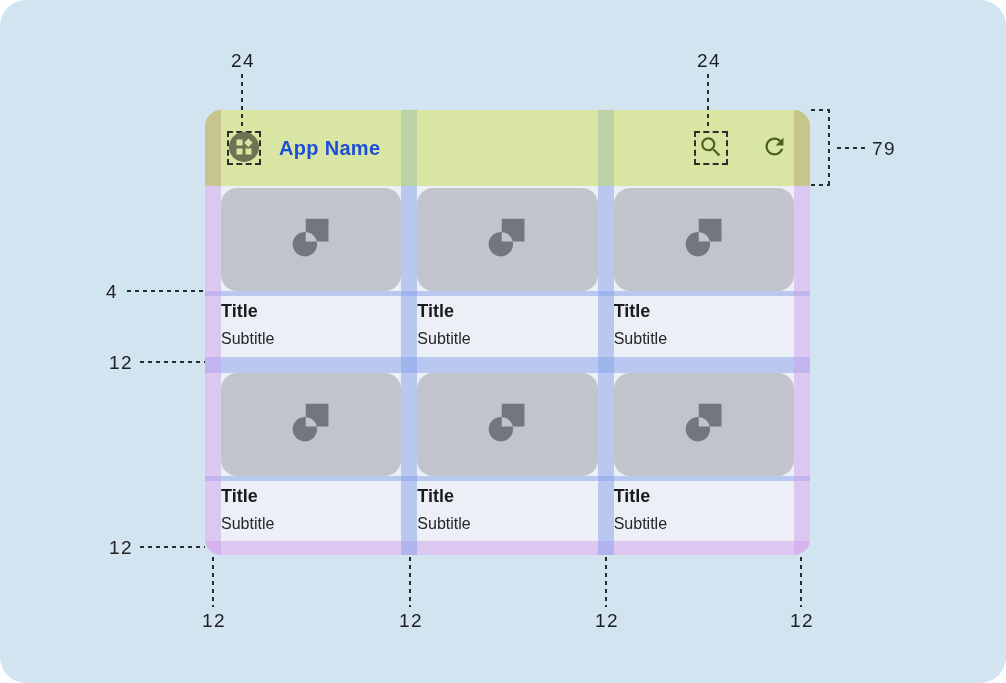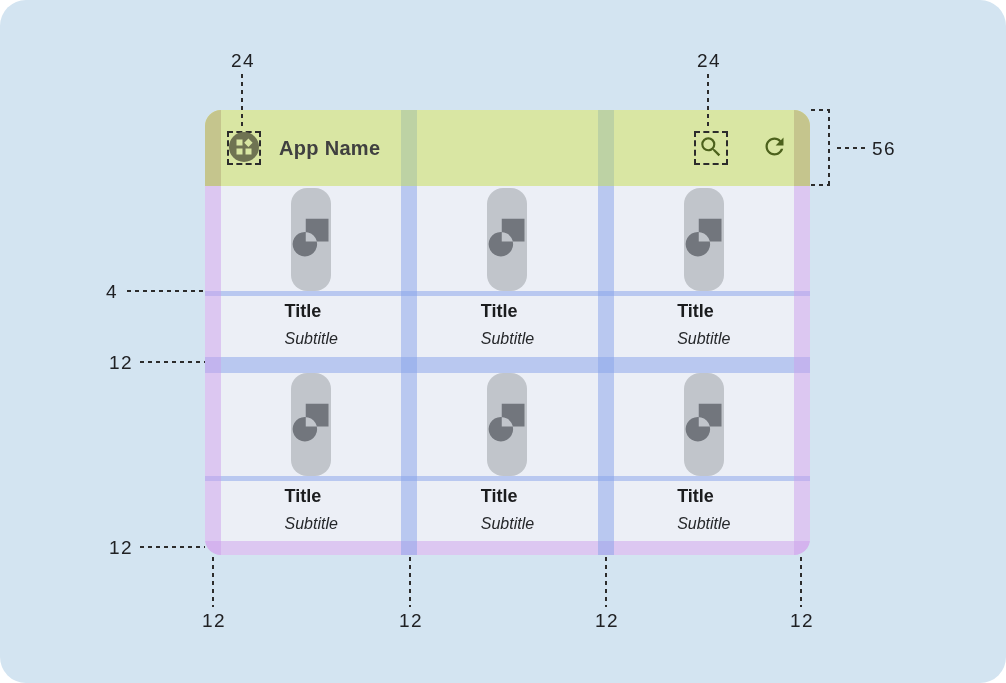--- a/index.html
+++ b/index.html
@@ -24,40 +24,40 @@
     border:2px dashed #2c2c2c;
     display:flex; align-items:center; justify-content:center;
     z-index:6;
   }
   .lead-box   { left:22px;  top:21px; }
   .search-box { left:489px; top:21px; }
   .icon-btn { display:flex; align-items:center; justify-content:center; background:none; border:none; cursor:pointer; padding:0; }
   .refresh-btn { position:absolute; left:555px; top:24px; width:28px; height:28px; z-index:6; }
   .app-title {
     position:absolute; left:74px; top:0; height:70px; line-height:76px;
-    font-size:20px; font-weight:600; letter-spacing:.3px; color:#404040; z-index:5;
+    font-size:20px; font-weight:600; letter-spacing:.3px; color:#1d4ed8; z-index:5;
   }
 
   
   .content {
     position:absolute; left:0; top:76px; width:605px; height:369px;
     display:grid; grid-template-columns:repeat(3,1fr);
     grid-template-rows:169px 168px;
     column-gap:16px; row-gap:16px;
     padding:2px 16px 14px;
   }
-  .card { display:flex; flex-direction:column;align-items:center; }
+  .card { display:flex; flex-direction:column; }
   .card-image {
     height:103px; background:#c1c5cb; border-radius:16px;
     display:flex; align-items:center; justify-content:center;
     margin-bottom:5px;
   }
   .card-text { padding-top:1px; }
   .card-title    { font-size:18px; font-weight:bold; color:#1b1c1e; line-height:29px; }
-  .card-subtitle { font-size:16px; color:#25272a; line-height:25px;font-style:italic; }
+  .card-subtitle { font-size:16px; color:#25272a; line-height:25px; }
 
   
   .overlay { position:absolute; pointer-events:none; }
   
   .bar-strip        { top:0; height:76px; width:16px; z-index:4; }
   .bar-strip.margin { background:#c5c58d; }
   .bar-strip.gutter { background:#bdd2a4; }
   
   .body-strip        { top:76px; height:369px; width:16px; z-index:4; }
   .body-strip.margin { background:rgba(203,159,235,.5); }
@@ -232,21 +232,21 @@
   <div class="ann" style="left:243px; top:61px;">24</div>
   <div class="dash-v" style="left:241px; top:74px; height:56px;"></div>
 
   <div class="ann" style="left:709px; top:61px;">24</div>
   <div class="dash-v" style="left:707px; top:74px; height:56px;"></div>
 
   <div class="dash-h" style="left:811px; top:109px; width:19px;"></div>
   <div class="dash-h" style="left:811px; top:184px; width:19px;"></div>
   <div class="dash-v" style="left:828px; top:109px; height:77px;"></div>
   <div class="dash-h" style="left:837px; top:147px; width:31px;"></div>
-  <div class="ann" style="left:884px; top:149px;">56</div>
+  <div class="ann" style="left:884px; top:149px;">79</div>
 
   <div class="ann" style="left:112px; top:292px;">4</div>
   <div class="dash-h" style="left:127px; top:290px; width:78px;"></div>
 
   <div class="ann" style="left:121px; top:363px;">12</div>
   <div class="dash-h" style="left:140px; top:361px; width:65px;"></div>
 
   <div class="ann" style="left:121px; top:548px;">12</div>
   <div class="dash-h" style="left:140px; top:546px; width:65px;"></div>
 

